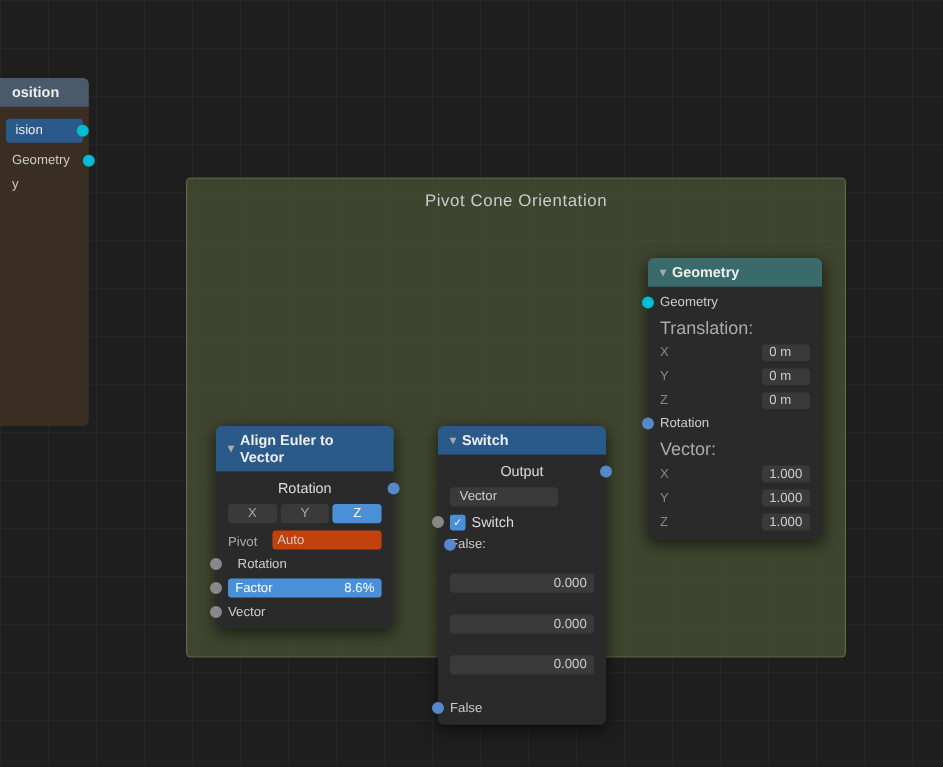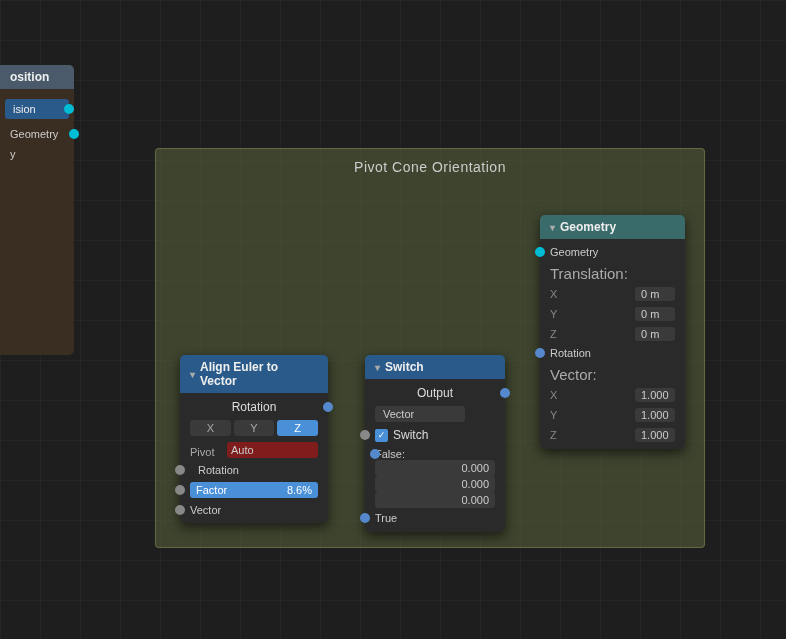--- a/index.html
+++ b/index.html
@@ -177,21 +177,21 @@
       gap: 5px;
       padding: 3px 10px;
     }
     .pivot-label {
       font-size: 11px;
       color: #aaa;
       min-width: 32px;
     }
     .pivot-select {
       flex: 1;
-      background: #7f1d1d;
+      background: #c2410c;
       border: none;
       border-radius: 3px;
       color: #ccc;
       font-size: 11px;
       padding: 2px 4px;
       appearance: none;
     }
     .factor-row {
       display: flex;
       align-items: center;
@@ -257,21 +257,21 @@
       padding: 3px 10px 0;
       position: relative;
     }
     .xyz-value {
       background: #3a3a3a;
       border-radius: 3px;
       padding: 2px 6px;
       font-size: 11px;
       color: #ccc;
       text-align: right;
-      margin: 0 0;
+      margin: 18px 0;
     }
     .true-row {
       display: flex;
       align-items: center;
       gap: 5px;
       padding: 4px 10px;
       position: relative;
     }
 
     
@@ -471,16 +471,16 @@
         <div class="socket" style="position:absolute; left:-5px; top:50%; transform:translateY(-50%); width:10px; height:10px; border-radius:50%; background:#5588cc; border:2px solid #5588cc;"></div>
         <span style="font-size:11px; color:#ccc;">False:</span>
       </div>
       <div class="xyz-value">0.000</div>
       <div class="xyz-value">0.000</div>
       <div class="xyz-value">0.000</div>
     </div>
 
     <div class="true-row" style="position:relative;">
       <div class="socket" style="position:absolute; left:-5px; top:50%; transform:translateY(-50%); width:10px; height:10px; border-radius:50%; background:#5588cc; border:2px solid #5588cc;"></div>
-      <span style="font-size:11px; color:#ccc;">True</span>
+      <span style="font-size:11px; color:#ccc;">False</span>
     </div>
   </div>
 </div>
 
 </body></html>

